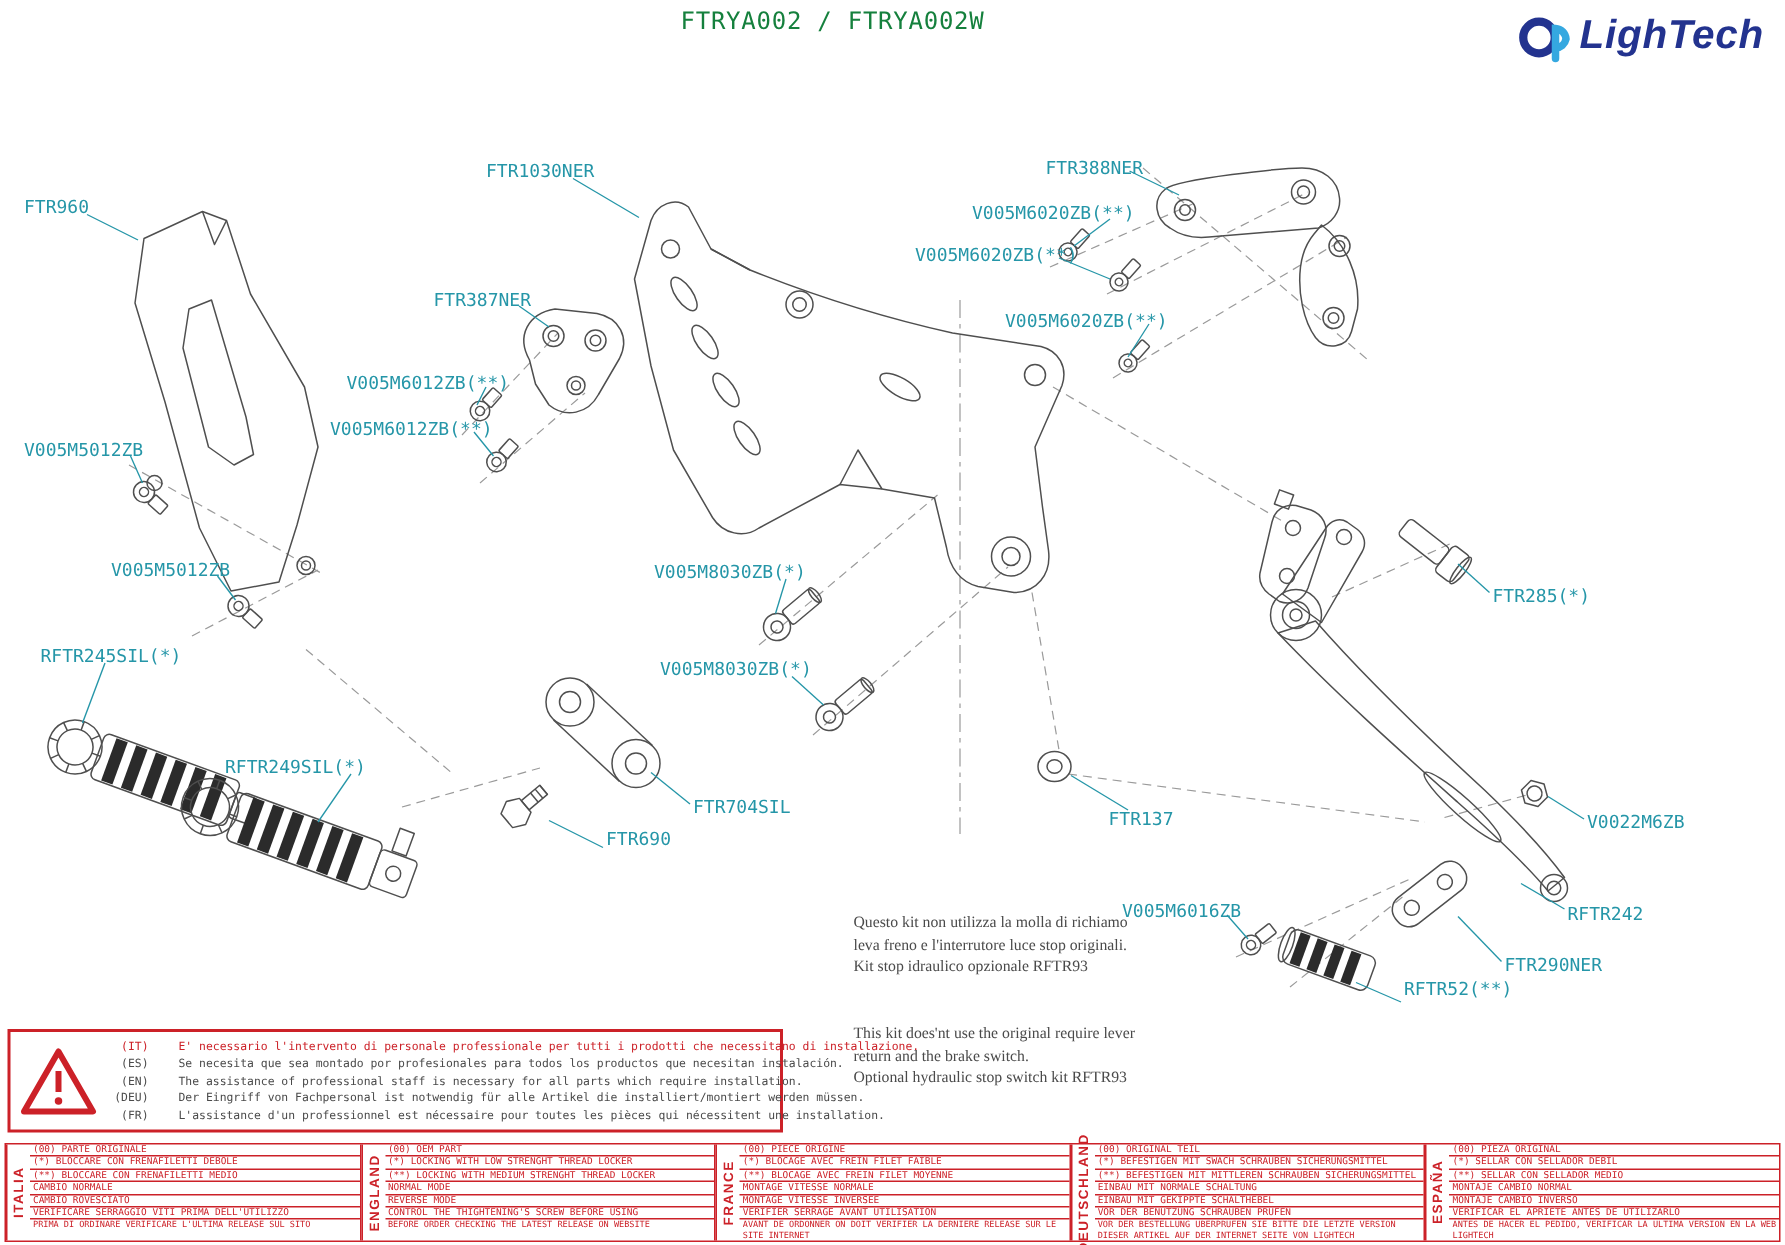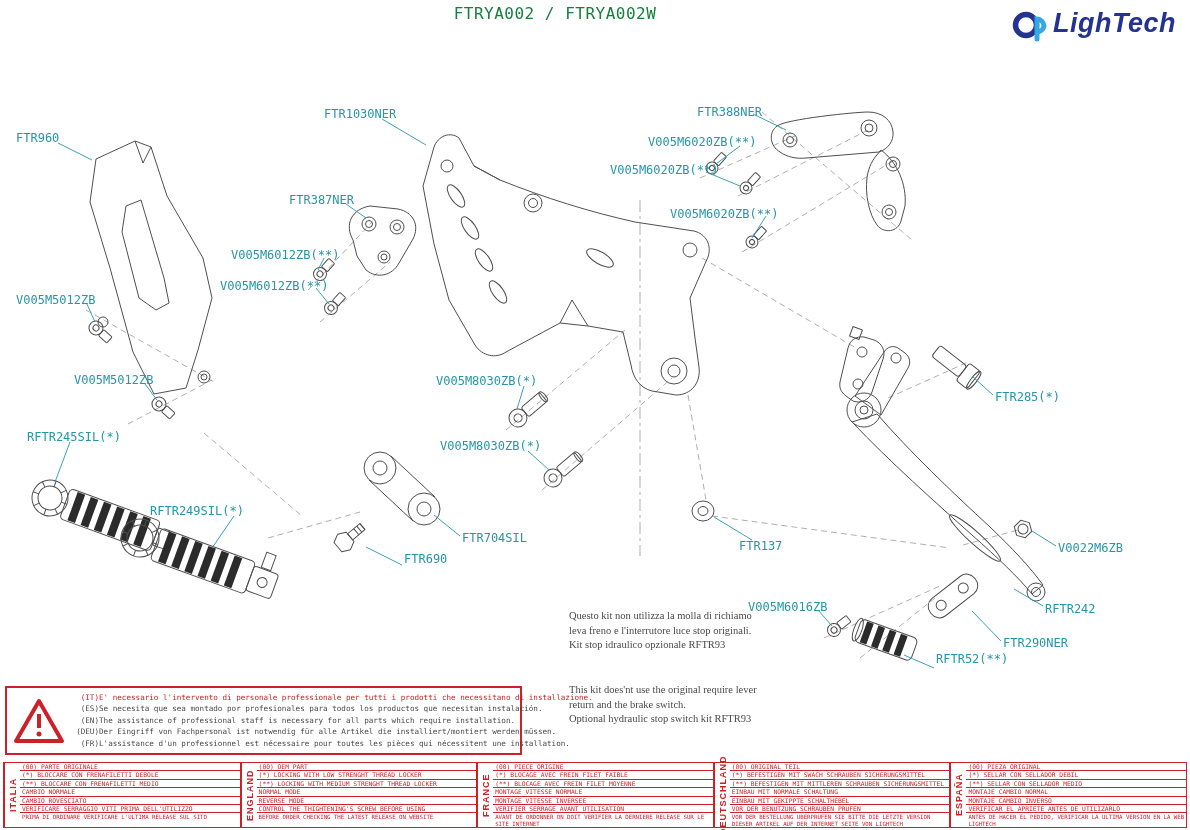--- a/index.html
+++ b/index.html
@@ -11,21 +11,21 @@
   .logo-text{font-family:"Liberation Sans",sans-serif;font-style:italic;font-weight:bold;
              font-size:27px;color:#23338F;letter-spacing:.5px;}
   .drawing{position:absolute;top:0;left:0;}
   .plabel{position:absolute;color:#2596A8;font-size:12px;white-space:nowrap;}
   .note{position:absolute;left:569px;color:#4a4a4a;font-size:10.5px;line-height:1.4;white-space:pre-line;font-family:Liberation Serif, serif;}
   .note-it{top:609px;}
   .note-en{top:683px;}
   .warn{position:absolute;left:5px;top:686px;width:517px;height:69px;border:2px solid #CC2128;
         display:flex;align-items:center;gap:6px;padding:2px 5px;box-sizing:border-box;background:#fff;}
   .warn-lines{flex:1;min-width:0;}
-  .warn-line{display:flex;gap:0;font-size:7.6px;line-height:1.5;color:#4a4a4a;white-space:nowrap;}
+  .warn-line{display:flex;gap:20px;font-size:7.6px;line-height:1.5;color:#4a4a4a;white-space:nowrap;}
   .warn-line.hl{color:#CC2128;}
   .warn-code{width:27px;text-align:right;flex:none;}
   .footer{position:absolute;left:3px;top:762px;width:1184px;height:66px;display:flex;
           border:1.5px solid #CC2128;box-sizing:border-box;background:#fff;}
   .fcol{flex:1;display:flex;border-right:1.5px solid #CC2128;min-width:0;}
   .fcol:last-child{border-right:none;}
   .flang{width:15px;flex:none;border-right:1px solid #CC2128;color:#CC2128;font-weight:bold;
          font-size:9px;display:flex;align-items:center;justify-content:center;
          writing-mode:vertical-rl;transform:rotate(180deg);
          font-family:"Liberation Sans",sans-serif;letter-spacing:1px;}

